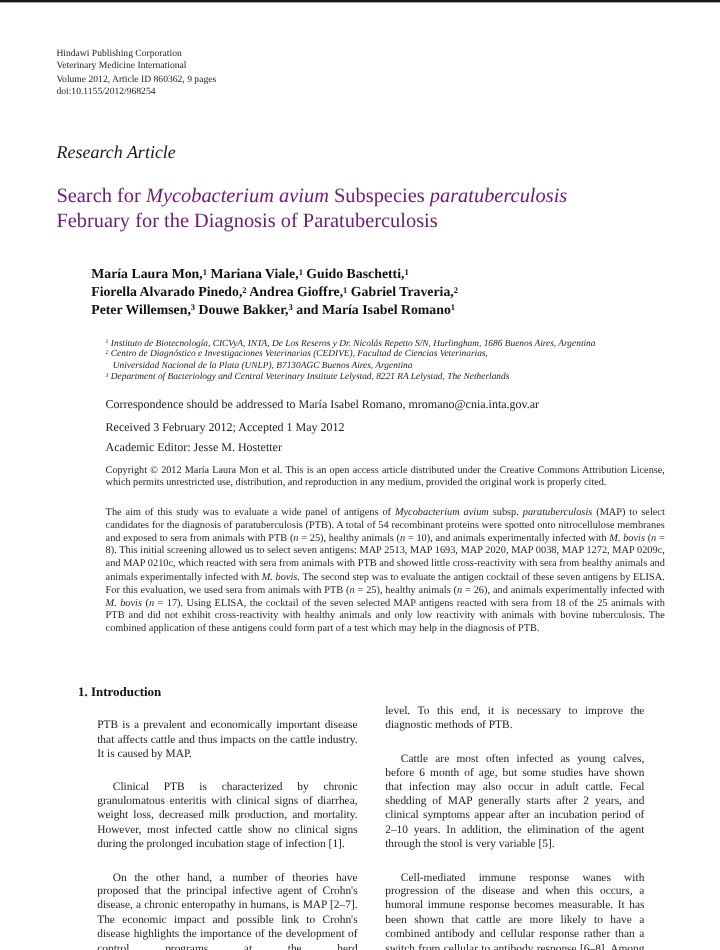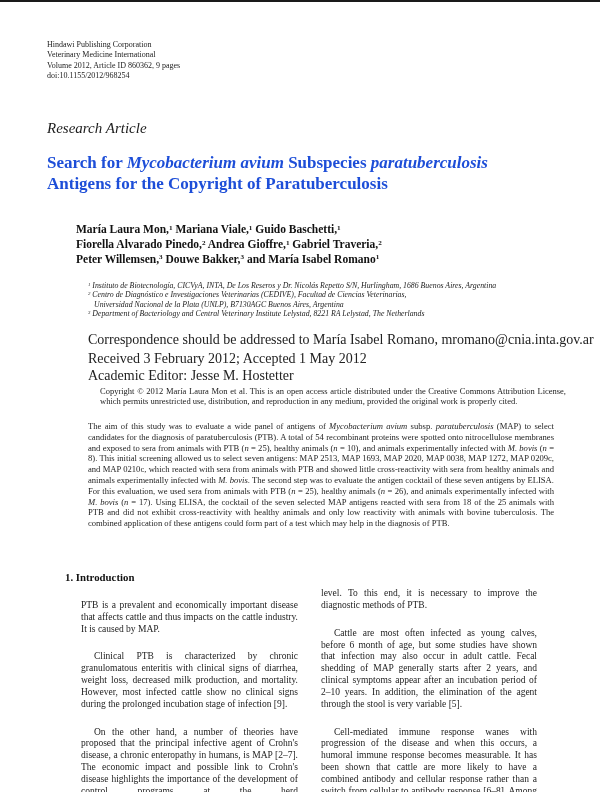--- a/index.html
+++ b/index.html
@@ -8,30 +8,30 @@
     position:relative;
     width:600px;height:792px;
     background:#ffffff;
     font-family:"Liberation Serif","DejaVu Serif",serif;
     color:#1c1c1c;
     overflow:hidden;
   }
   .top-edge{position:absolute;top:0;left:0;width:600px;height:2px;background:#1a1a1a;}
   .masthead{position:absolute;left:47px;top:40px;font-size:8px;line-height:10.3px;color:#222;}
   .kind{position:absolute;left:47px;top:120px;font-size:15px;font-style:italic;color:#1c1c1c;}
-  .title{position:absolute;left:47px;top:152px;margin:0;font-size:17px;font-weight:bold;line-height:21px;color:#1d4ed8;}
+  .title{position:absolute;left:47px;top:152px;margin:0;font-size:17px;font-weight:normal;line-height:21px;color:#701a75;}
   .title .tline{display:block;}
   .authors{position:absolute;left:76px;top:222px;font-size:11.5px;font-weight:bold;line-height:14.8px;color:#111;}
   .affiliations{position:absolute;left:88px;top:281px;font-size:7.8px;font-style:italic;line-height:9.4px;color:#222;}
   .affiliations .cont{padding-left:6px;}
-  .meta{position:absolute;left:88px;font-size:14px;color:#222;}
+  .meta{position:absolute;left:88px;font-size:10px;color:#222;}
   .corr{top:332px;}
   .dates{top:351px;}
   .editor{top:368px;}
-  .copyright{position:absolute;left:88px;top:386px;width:466px;font-size:8.5px;line-height:10px;text-align:justify;color:#222;margin-left:12px;}
+  .copyright{position:absolute;left:88px;top:386px;width:466px;font-size:8.5px;line-height:10px;text-align:justify;color:#222;}
   .abstract{position:absolute;left:88px;top:421px;width:466px;font-size:8.6px;line-height:10.8px;text-align:justify;color:#1e1e1e;}
   .col{position:absolute;top:572px;font-size:9.5px;line-height:11.85px;text-align:justify;color:#1c1c1c;}
   .col-left{left:65px;width:249px;}
   .col-right{left:305px;width:248px;}
   .section-heading{margin:0 0 11px 0;font-size:10.8px;font-weight:bold;color:#111;}
   .col p{margin:16px;}
   .col p.indent{text-indent:13px;}
   .col p.runon{text-align-last:justify;}
   sup{font-size:62%;vertical-align:baseline;position:relative;top:-0.45em;line-height:0;}
 </style>
@@ -45,21 +45,21 @@
     <div>Hindawi Publishing Corporation</div>
     <div>Veterinary Medicine International</div>
     <div>Volume 2012, Article ID 860362, 9 pages</div>
     <div>doi:10.1155/2012/968254</div>
   </header>
 
   <div class="kind">Research Article</div>
 
   <h1 class="title">
     <span class="tline">Search for <i>Mycobacterium avium</i> Subspecies <i>paratuberculosis</i></span>
-    <span class="tline">Antigens for the Copyright of Paratuberculosis</span>
+    <span class="tline">February for the Diagnosis of Paratuberculosis</span>
   </h1>
 
   <div class="authors">
     <div>María Laura Mon,<sup>1</sup> Mariana Viale,<sup>1</sup> Guido Baschetti,<sup>1</sup></div>
     <div>Fiorella Alvarado Pinedo,<sup>2</sup> Andrea Gioffre,<sup>1</sup> Gabriel Traveria,<sup>2</sup></div>
     <div>Peter Willemsen,<sup>3</sup> Douwe Bakker,<sup>3</sup> and María Isabel Romano<sup>1</sup></div>
   </div>
 
   <div class="affiliations">
     <div><sup>1</sup> Instituto de Biotecnología, CICVyA, INTA, De Los Reseros y Dr. Nicolás Repetto S/N, Hurlingham, 1686 Buenos Aires, Argentina</div>
@@ -72,21 +72,21 @@
   <div class="meta dates">Received 3 February 2012; Accepted 1 May 2012</div>
   <div class="meta editor">Academic Editor: Jesse M. Hostetter</div>
 
   <div class="copyright">Copyright © 2012 María Laura Mon et al. This is an open access article distributed under the Creative Commons Attribution License, which permits unrestricted use, distribution, and reproduction in any medium, provided the original work is properly cited.</div>
 
   <div class="abstract">The aim of this study was to evaluate a wide panel of antigens of <i>Mycobacterium avium</i> subsp. <i>paratuberculosis</i> (MAP) to select candidates for the diagnosis of paratuberculosis (PTB). A total of 54 recombinant proteins were spotted onto nitrocellulose membranes and exposed to sera from animals with PTB (<i>n</i> = 25), healthy animals (<i>n</i> = 10), and animals experimentally infected with <i>M. bovis</i> (<i>n</i> = 8). This initial screening allowed us to select seven antigens: MAP 2513, MAP 1693, MAP 2020, MAP 0038, MAP 1272, MAP 0209c, and MAP 0210c, which reacted with sera from animals with PTB and showed little cross-reactivity with sera from healthy animals and animals experimentally infected with <i>M. bovis</i>. The second step was to evaluate the antigen cocktail of these seven antigens by ELISA. For this evaluation, we used sera from animals with PTB (<i>n</i> = 25), healthy animals (<i>n</i> = 26), and animals experimentally infected with <i>M. bovis</i> (<i>n</i> = 17). Using ELISA, the cocktail of the seven selected MAP antigens reacted with sera from 18 of the 25 animals with PTB and did not exhibit cross-reactivity with healthy animals and only low reactivity with animals with bovine tuberculosis. The combined application of these antigens could form part of a test which may help in the diagnosis of PTB.</div>
 
   <section class="col col-left">
     <h2 class="section-heading">1. Introduction</h2>
     <p>PTB is a prevalent and economically important disease that affects cattle and thus impacts on the cattle industry. It is caused by MAP.</p>
-    <p class="indent">Clinical PTB is characterized by chronic granulomatous enteritis with clinical signs of diarrhea, weight loss, decreased milk production, and mortality. However, most infected cattle show no clinical signs during the prolonged incubation stage of infection [9].</p>
+    <p class="indent">Clinical PTB is characterized by chronic granulomatous enteritis with clinical signs of diarrhea, weight loss, decreased milk production, and mortality. However, most infected cattle show no clinical signs during the prolonged incubation stage of infection [1].</p>
     <p class="indent runon">On the other hand, a number of theories have proposed that the principal infective agent of Crohn's disease, a chronic enteropathy in humans, is MAP [2–7]. The economic impact and possible link to Crohn's disease highlights the importance of the development of control programs at the herd</p>
   </section>
 
   <section class="col col-right">
     <p>level. To this end, it is necessary to improve the diagnostic methods of PTB.</p>
     <p class="indent">Cattle are most often infected as young calves, before 6 month of age, but some studies have shown that infection may also occur in adult cattle. Fecal shedding of MAP generally starts after 2 years, and clinical symptoms appear after an incubation period of 2–10 years. In addition, the elimination of the agent through the stool is very variable [5].</p>
     <p class="indent runon">Cell-mediated immune response wanes with progression of the disease and when this occurs, a humoral immune response becomes measurable. It has been shown that cattle are more likely to have a combined antibody and cellular response rather than a switch from cellular to antibody response [6–8]. Among tests to detect serum antibody to</p>
   </section>
 </div>
 

